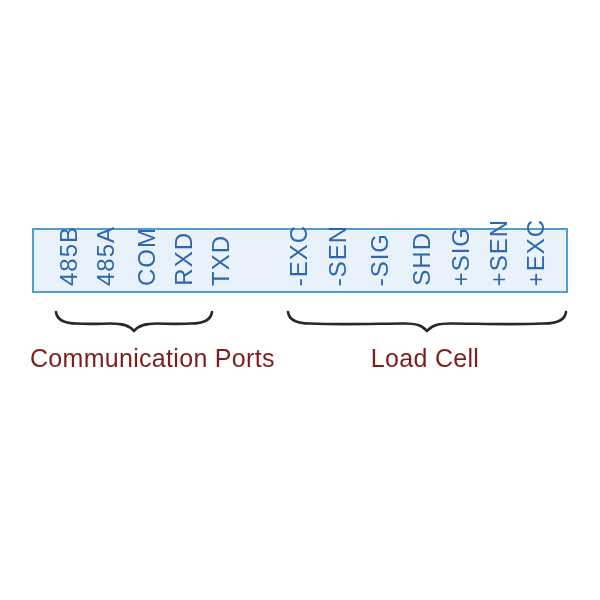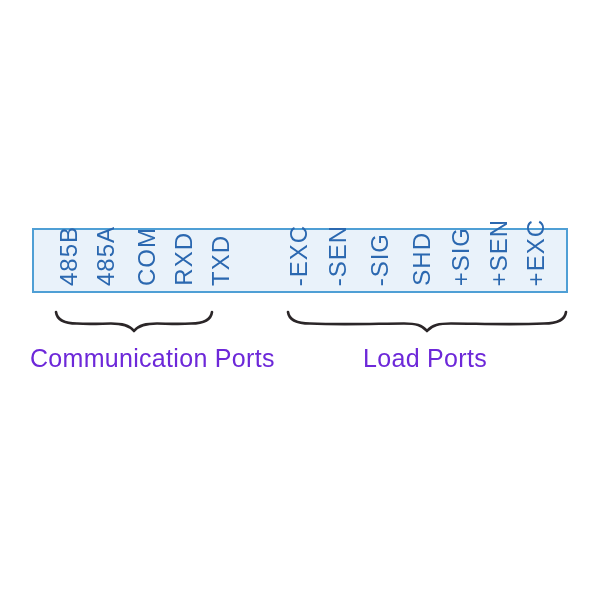--- a/index.html
+++ b/index.html
@@ -48,21 +48,21 @@
     stroke-linejoin: round;
   }
   .brace-left  { left: 54px;  top: 308px; }
   .brace-right { left: 286px; top: 308px; }
   .caption {
     position: absolute;
     top: 344px;
     text-align: center;
     font-size: 25px;
     letter-spacing: 0.3px;
-    color: #6d28d9;
+    color: #7f1d1d;
     white-space: nowrap;
   }
   .caption-comm { left: 30px;  width: 230px; }
   .caption-load { left: 285px; width: 280px; }
 </style>
 </head>
 <body>
 
 <div class="canvas">
 
@@ -83,15 +83,15 @@
 
   <svg class="brace brace-left" width="160" height="26" viewBox="0 0 160 26" aria-hidden="true">
     <path d="M2,4 C3,12 10,15.5 23,15.5 C36,16.5 49,15.5 57,15.5 C68,15.5 75,17 80,23 C85,17 92,15.5 103,15.5 C111,15.5 124,16.5 137,15.5 C150,15.5 157,12 158,4"></path>
   </svg>
 
   <svg class="brace brace-right" width="282" height="26" viewBox="0 0 282 26" aria-hidden="true">
     <path d="M2,4 C3,12 10,15.5 24,15.5 C58,17 94,15.5 118,15.5 C130,15.5 136,17 141,23 C146,17 153,15.5 165,15.5 C189,15.5 224,17 258,15.5 C272,15.5 279,12 280,4"></path>
   </svg>
 
   <div class="caption caption-comm">Communication Ports</div>
-  <div class="caption caption-load">Load Ports</div>
+  <div class="caption caption-load">Load Cell</div>
 
 </div>
 
 </body></html>

